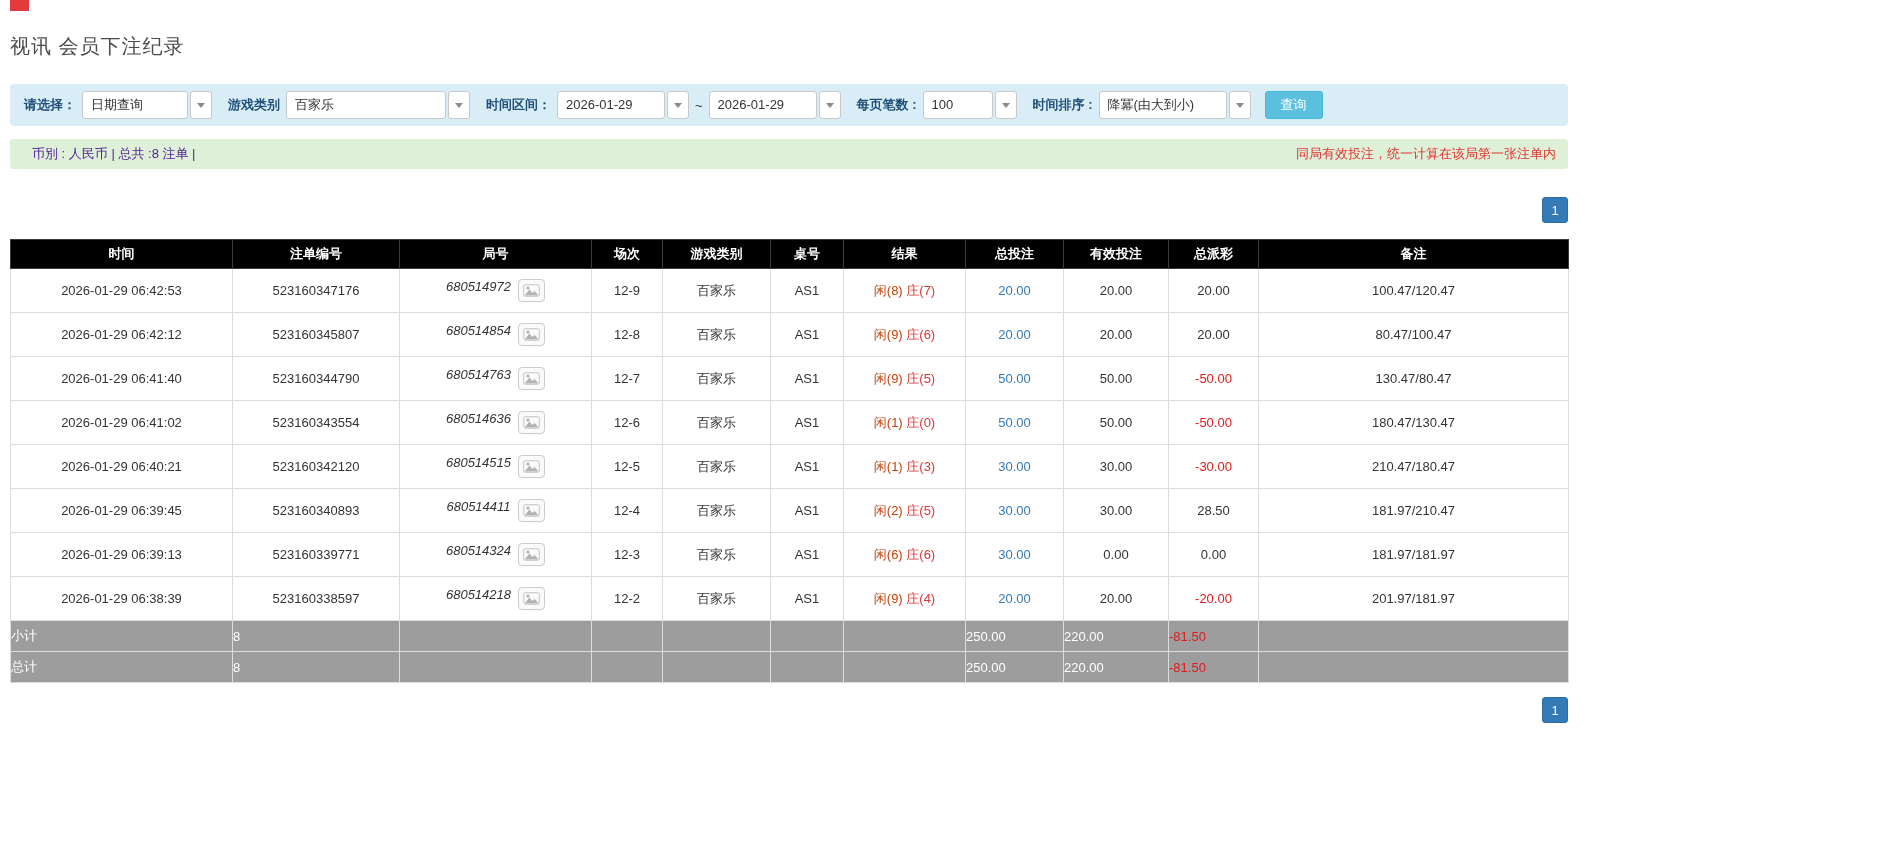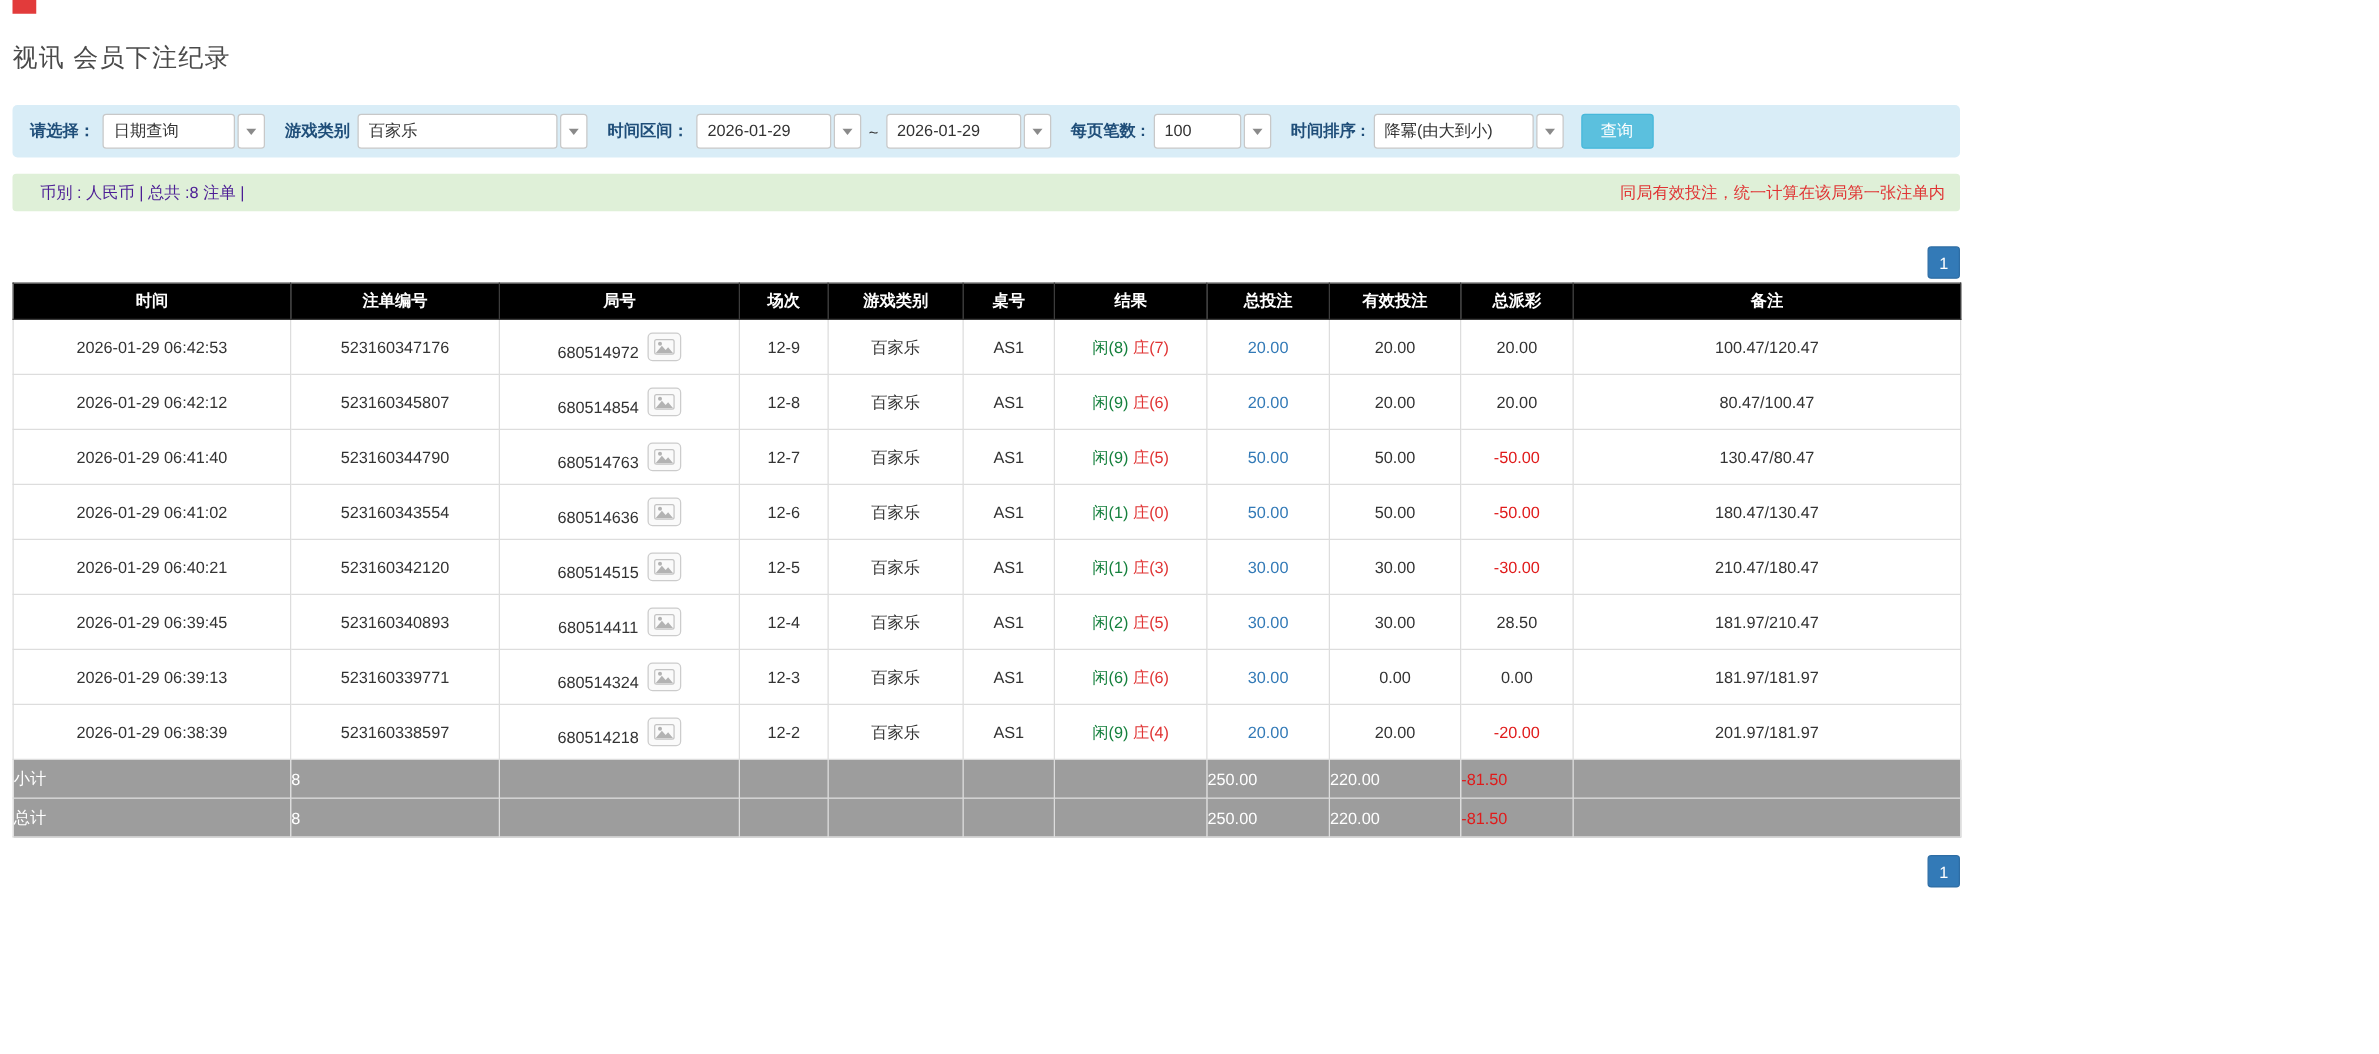--- a/index.html
+++ b/index.html
@@ -42,35 +42,35 @@
   .summary-right { color:#e03434; }
 
   
   .pagination { display:flex; justify-content:flex-end; }
   .pagination.top { margin-top:28px; }
   .pagination.bottom { margin-top:14px; }
   .page-btn { min-width:26px; height:26px; background:#337ab7; border:1px solid #2e6da4; border-radius:3px;
     color:#fff; font-size:13px; cursor:pointer; }
 
   
-  .bet-table { width:100%; border-collapse:collapse; table-layout:fixed; margin-top:3px; }
+  .bet-table { width:100%; border-collapse:collapse; table-layout:fixed; margin-top:16px; }
   .bet-table thead th { background:#000; color:#fff; height:29px; font-size:13px; font-weight:bold;
     border:1px solid #3c3c3c; text-align:center; }
   .bet-table tbody td { background:#fff; border:1px solid #ddd; height:44px; text-align:center; color:#333; }
   .bet-table tfoot td { background:#9d9d9d; border:1px solid #ddd; height:31px; color:#fff; }
   .bet-table tbody td.neg { color:#e01b1b; }
   .bet-table tfoot td.neg { color:#e01b1b; }
 
   .col-0{width:222px}.col-1{width:167px}.col-2{width:192px}.col-3{width:71px}.col-4{width:108px}
   .col-5{width:73px}.col-6{width:122px}.col-7{width:98px}.col-8{width:105px}.col-9{width:90px}.col-10{width:310px}
 
-  .player-result { color:#15803d; }
+  .player-result { color:#c2410c; }
   .banker-result { color:#e03434; }
   .bet-link { color:#337ab7; text-decoration:none; cursor:pointer; }
-  .round-wrap { display:inline-flex; align-items:flex-end; gap:7px; }
+  .round-wrap { display:inline-flex; align-items:flex-start; gap:7px;font-style:italic; }
   .replay-btn { display:inline-flex; align-items:center; justify-content:center; width:27px; height:23px;
     border:1px solid #ccc; border-radius:4px; background:#fafafa; cursor:pointer; }
 </style>
 </head>
 <body>
 
 <div class="content">
 
   <div class="red-mark"></div>
 

